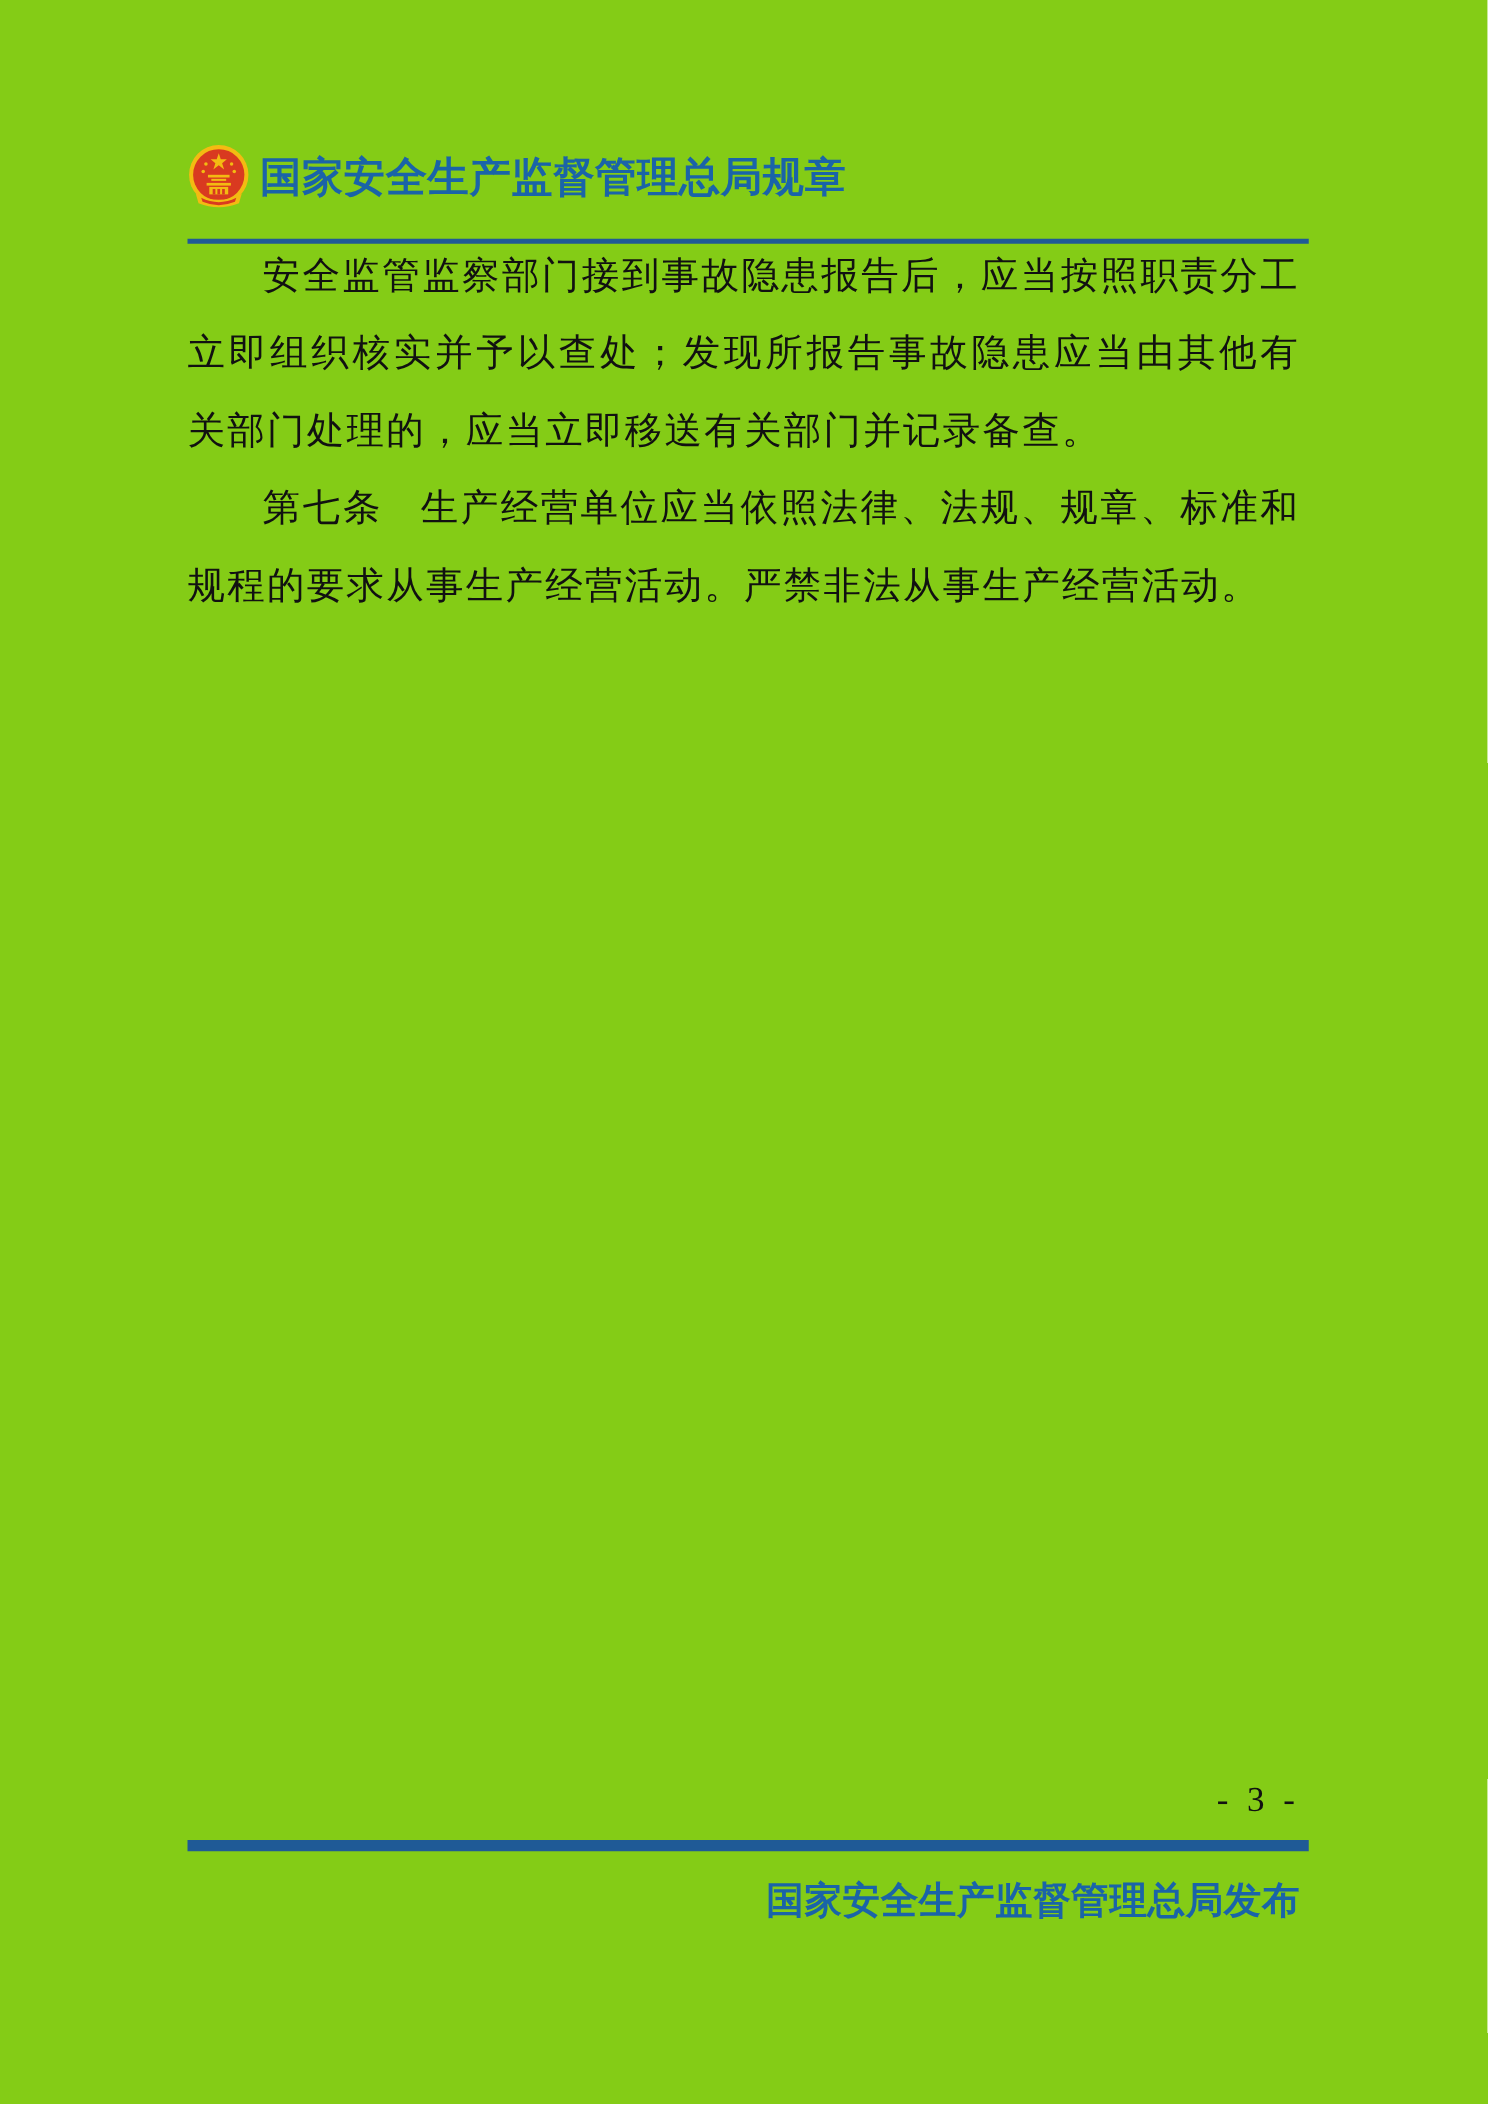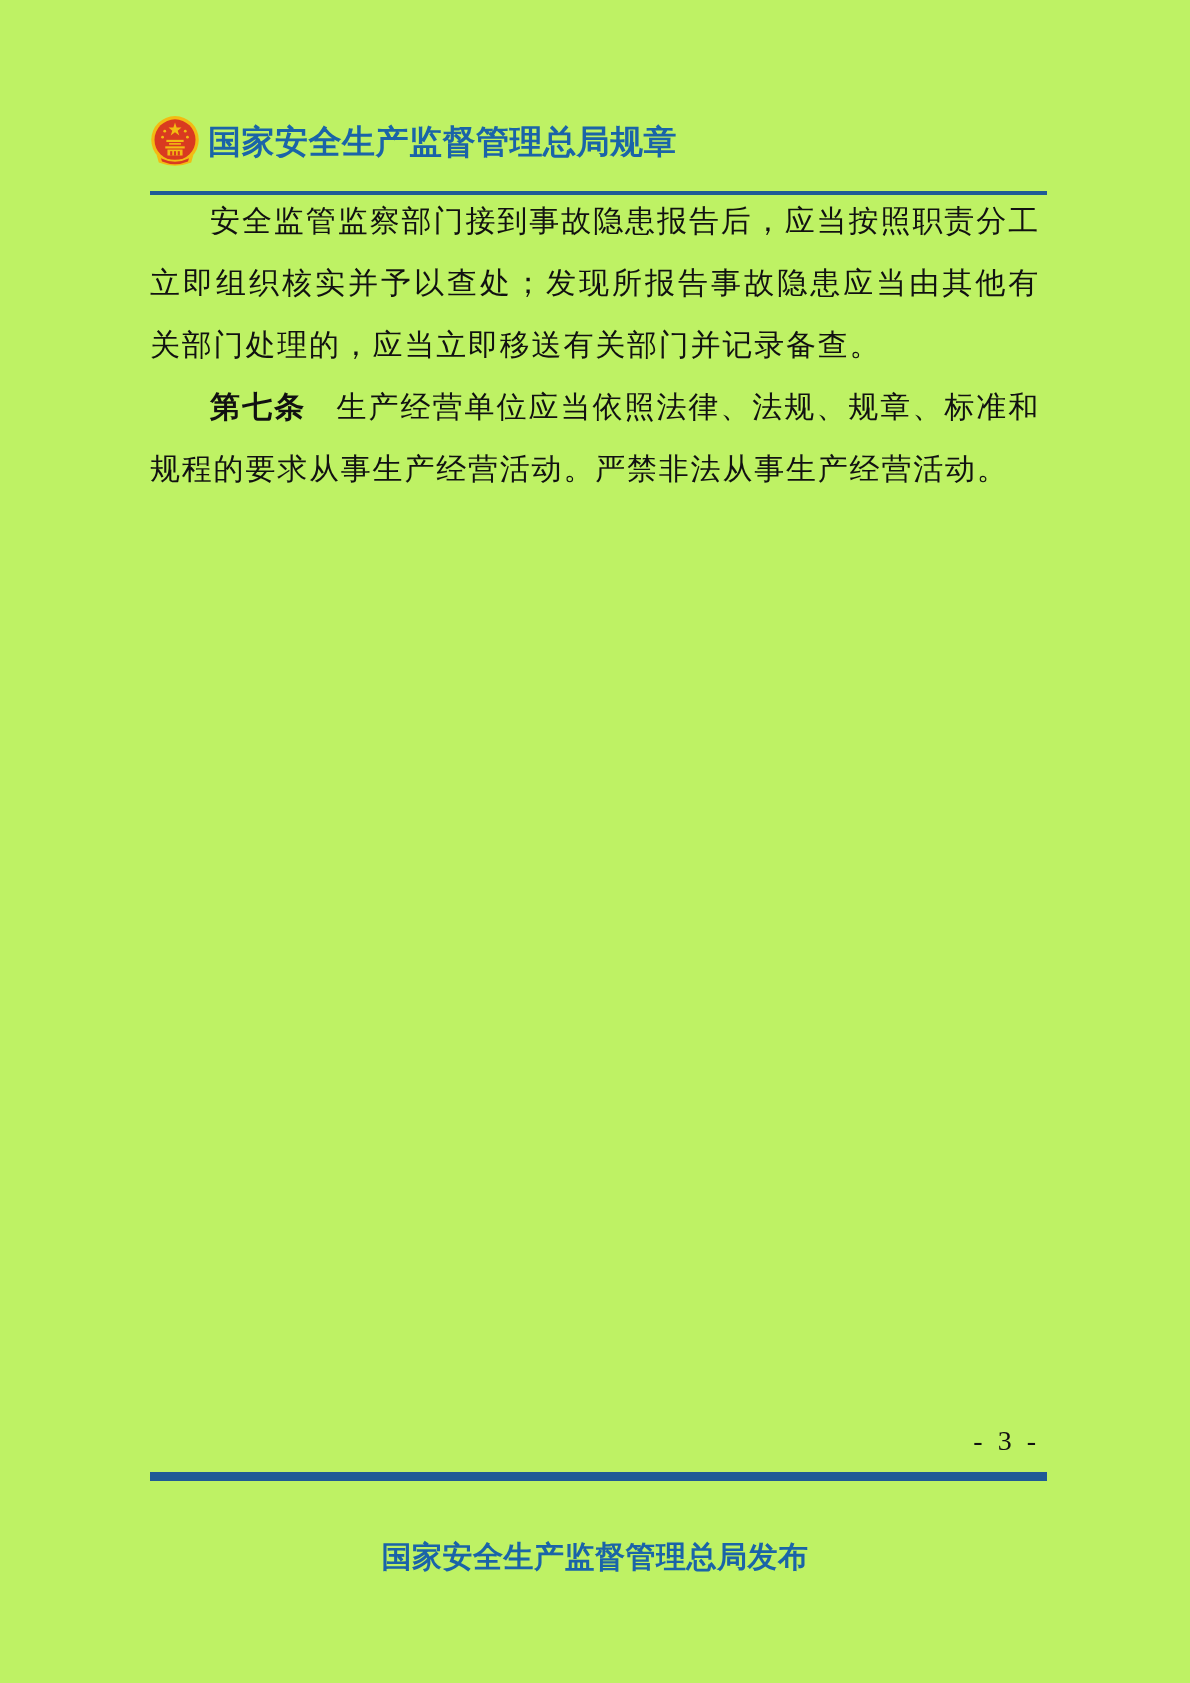--- a/index.html
+++ b/index.html
@@ -1,21 +1,21 @@
 <!DOCTYPE html>
 <html><head>
 <meta charset="utf-8">
 <style>
   * { box-sizing: border-box; }
   html, body { margin: 0; padding: 0; background: #ffffff; }
   .page {
     position: relative;
     width: 1190px;
     height: 1683px;
-    background: #bef264;
+    background: #84cc16;
     font-family: "Liberation Serif", "DejaVu Serif", serif;
     color: #111111;
     overflow: hidden;
   }
 
   
   .header-row {
     position: absolute;
     left: 148px;
     top: 112px;
@@ -66,21 +66,21 @@
     text-indent: 0;
     font-family: "Liberation Sans", "DejaVu Sans", sans-serif;
     font-weight: bold;
     font-size: 32px;
     line-height: 62px;
     letter-spacing: 2px;
     color: #000000;
   }
   .article-label {
     font-family: "Liberation Sans", "DejaVu Sans", sans-serif;
-    font-weight: bold;
+    font-weight: normal;
     margin-right: 1em;
     letter-spacing: 2px;
   }
 
   
   .page-number {
     position: absolute;
     left: 150px;
     top: 1424px;
     width: 890px;
@@ -97,29 +97,28 @@
     top: 1472px;
     width: 897px;
     height: 9px;
     background: #1f5a96;
   }
   .footer-publisher {
     position: absolute;
     left: 150px;
     top: 1498px;
     width: 890px;
-    text-align: center;
+    text-align: right;
     font-family: "Liberation Sans", "DejaVu Sans", sans-serif;
     font-weight: bold;
     font-size: 30px;
     line-height: 46px;
     letter-spacing: 0.5px;
     color: #1a64a8;
     white-space: nowrap;
-    margin-top: 36px;
   }
 </style>
 </head>
 <body>
 
 <div class="page">
 
   <div class="header-row">
     <span class="emblem">
       <svg viewBox="0 0 100 100" width="54" height="56" aria-hidden="true">

